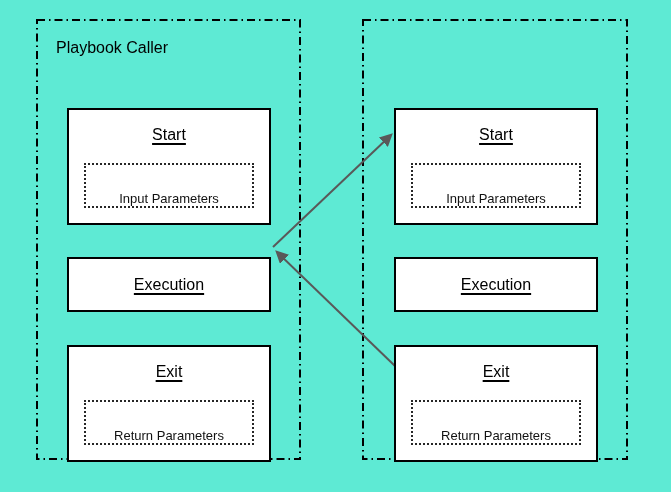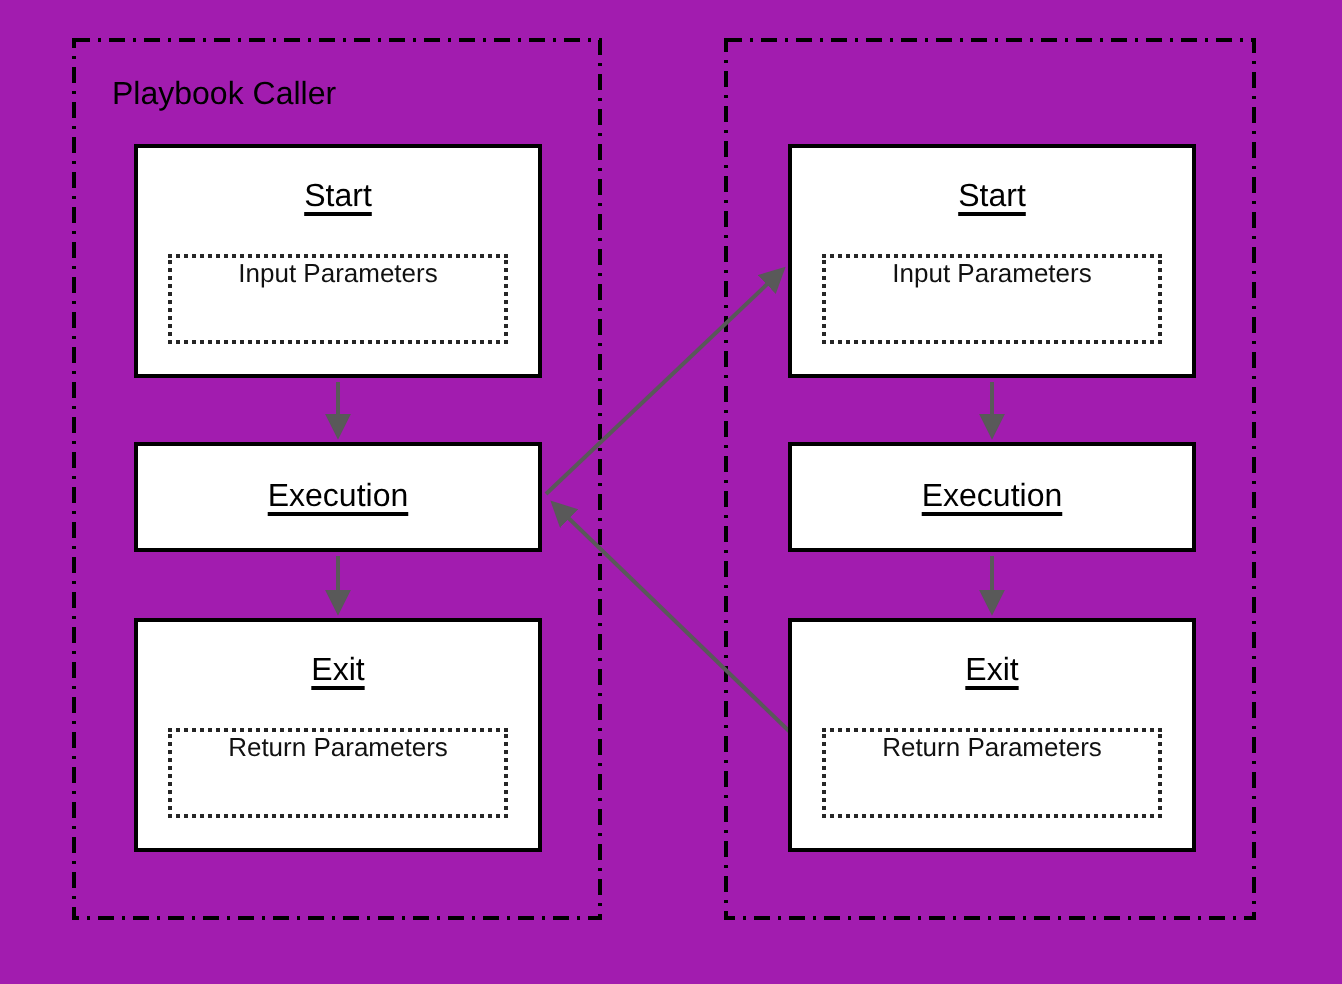--- a/index.html
+++ b/index.html
@@ -4,21 +4,21 @@
 <style>
   html, body {
     margin: 0;
     padding: 0;
     background: #ffffff;
   }
   .stage {
     position: relative;
     width: 671px;
     height: 492px;
-    background: #a21caf;
+    background: #5eead4;
     font-family: "Liberation Sans", "DejaVu Sans", sans-serif;
     color: #000000;
     overflow: hidden;
   }
   .layer {
     position: absolute;
     left: 0;
     top: 0;
     width: 671px;
     height: 492px;
@@ -32,20 +32,21 @@
   }
   .container-title.caller { left: 56px; top: 38px; }
   .container-title.callee { left: 383px; top: 38px; }
 
   .box {
     position: absolute;
     box-sizing: border-box;
     width: 204px;
     border: 2px solid #000000;
     background: #ffffff;
+    margin-top: 36px;
   }
   .box.tall { height: 117px; }
   .box.short {
     height: 55px;
     display: flex;
     align-items: center;
     justify-content: center;
   }
   .caller-x { left: 67px; }
   .callee-x { left: 394px; }
@@ -73,21 +74,21 @@
   }
   .param-box {
     position: absolute;
     left: 15px;
     right: 15px;
     top: 53px;
     height: 45px;
     box-sizing: border-box;
     border: 2px dotted #262626;
     display: flex;
-    align-items: flex-start;
+    align-items: flex-end;
     justify-content: center;
     font-size: 13px;
     color: #111111;
     background: #ffffff;
   }
 </style>
 </head>
 <body>
 
 <div class="stage">

